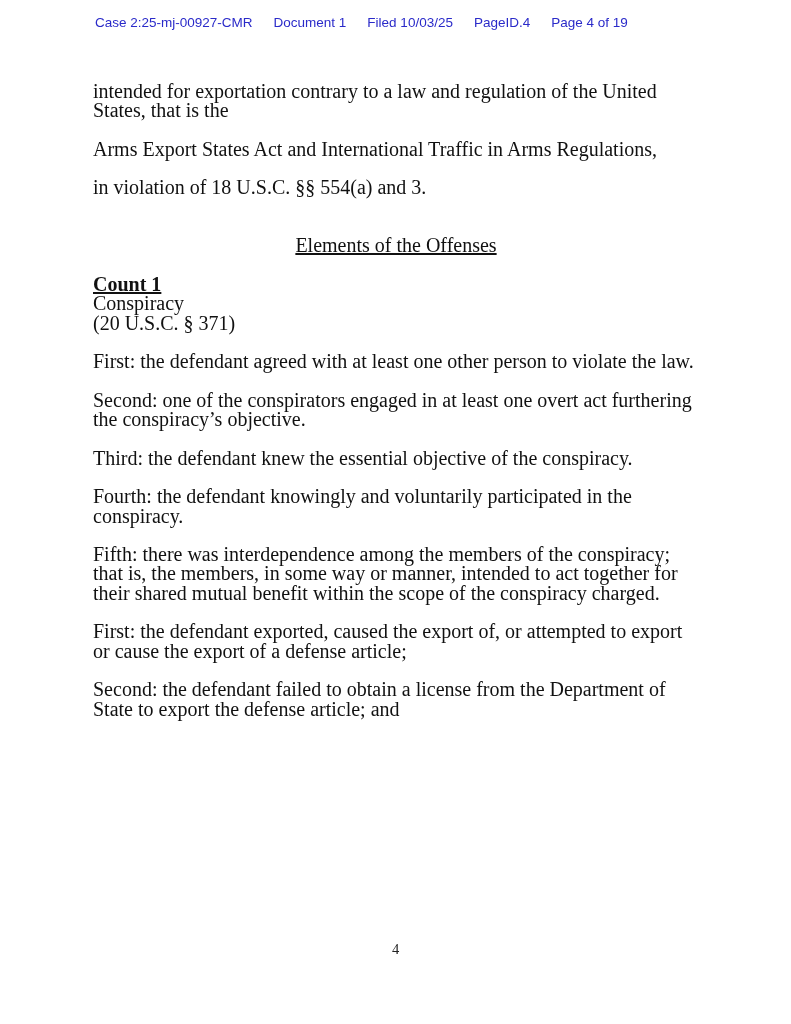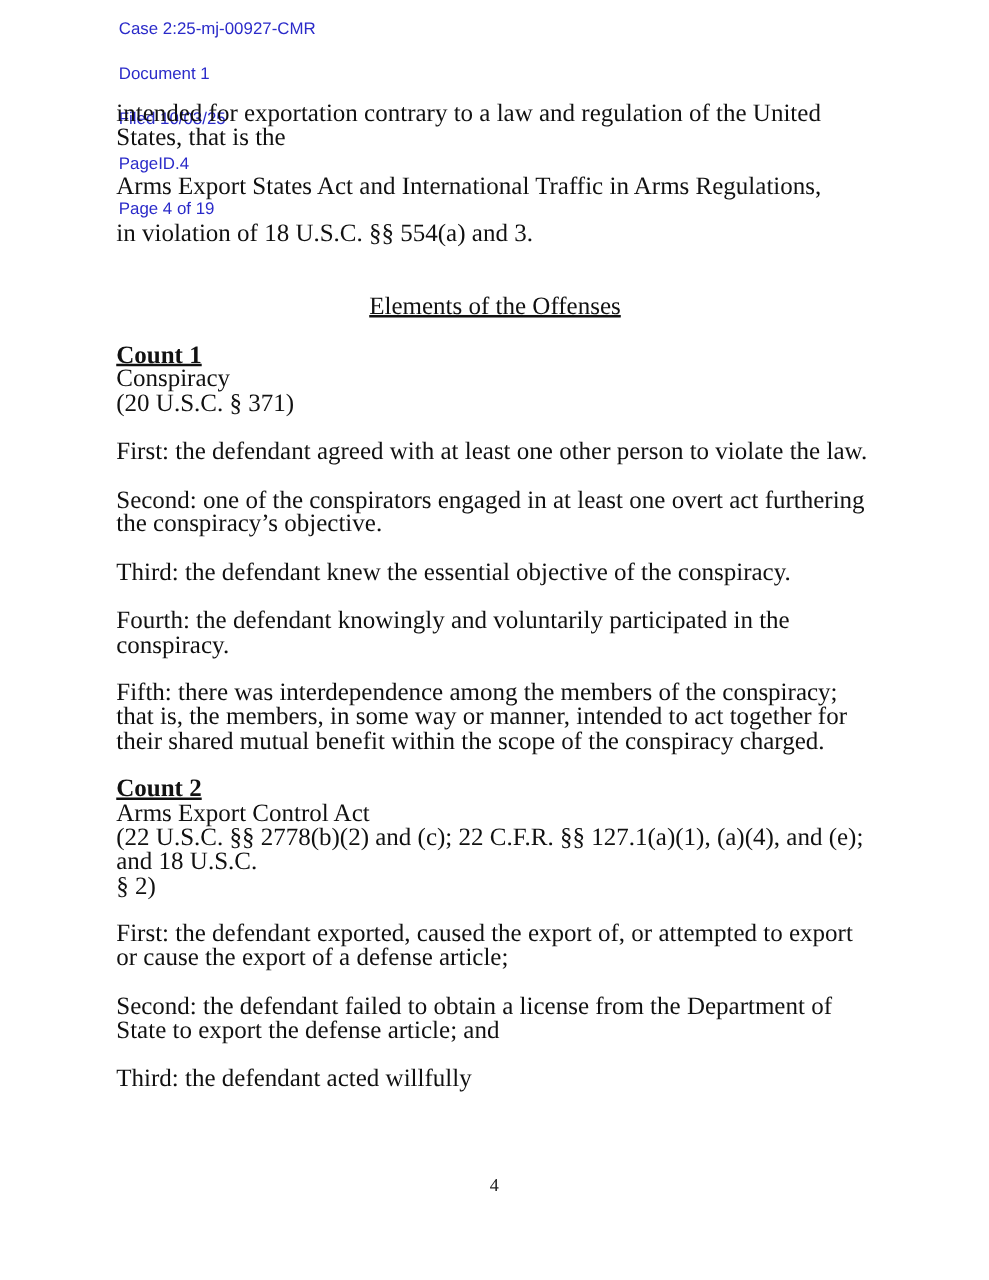--- a/index.html
+++ b/index.html
@@ -15,21 +15,20 @@
   .doc-header {
     position: absolute;
     top: 15px;
     left: 95px;
     display: flex;
     gap: 21px;
     font-family: "Liberation Sans", sans-serif;
     font-size: 13.5px;
     color: #2a2ac9;
     white-space: nowrap;
-    flex-direction: column;
   }
   .content {
     position: absolute;
     top: 82px;
     left: 93px;
     width: 606px;
     font-size: 20px;
     line-height: 19.3px;
   }
   .content p { margin: 0 0 19.3px 0; }
@@ -87,30 +86,23 @@
     </div>
 
     <div>
       <p>First: the defendant agreed with at least one other person to violate the law.</p>
       <p>Second: one of the conspirators engaged in at least one overt act furthering the conspiracy’s objective.</p>
       <p>Third: the defendant knew the essential objective of the conspiracy.</p>
       <p>Fourth: the defendant knowingly and voluntarily participated in the conspiracy.</p>
       <p>Fifth: there was interdependence among the members of the conspiracy; that is, the members, in some way or manner, intended to act together for their shared mutual benefit within the scope of the conspiracy charged.</p>
     </div>
 
-    <div class="count-head">
-      <div class="count-title">Count 2</div>
-      <div>Arms Export Control Act</div>
-      <div>(22 U.S.C. §§ 2778(b)(2) and (c); 22 C.F.R. §§ 127.1(a)(1), (a)(4), and (e); and 18 U.S.C.</div>
-      <div>§ 2)</div>
-    </div>
 
     <div>
       <p>First: the defendant exported, caused the export of, or attempted to export or cause the export of a defense article;</p>
       <p>Second: the defendant failed to obtain a license from the Department of State to export the defense article; and</p>
-      <p>Third: the defendant acted willfully</p>
     </div>
 
   </div>
 
   <div class="page-number">4</div>
 
 </div>
 
 </body></html>

